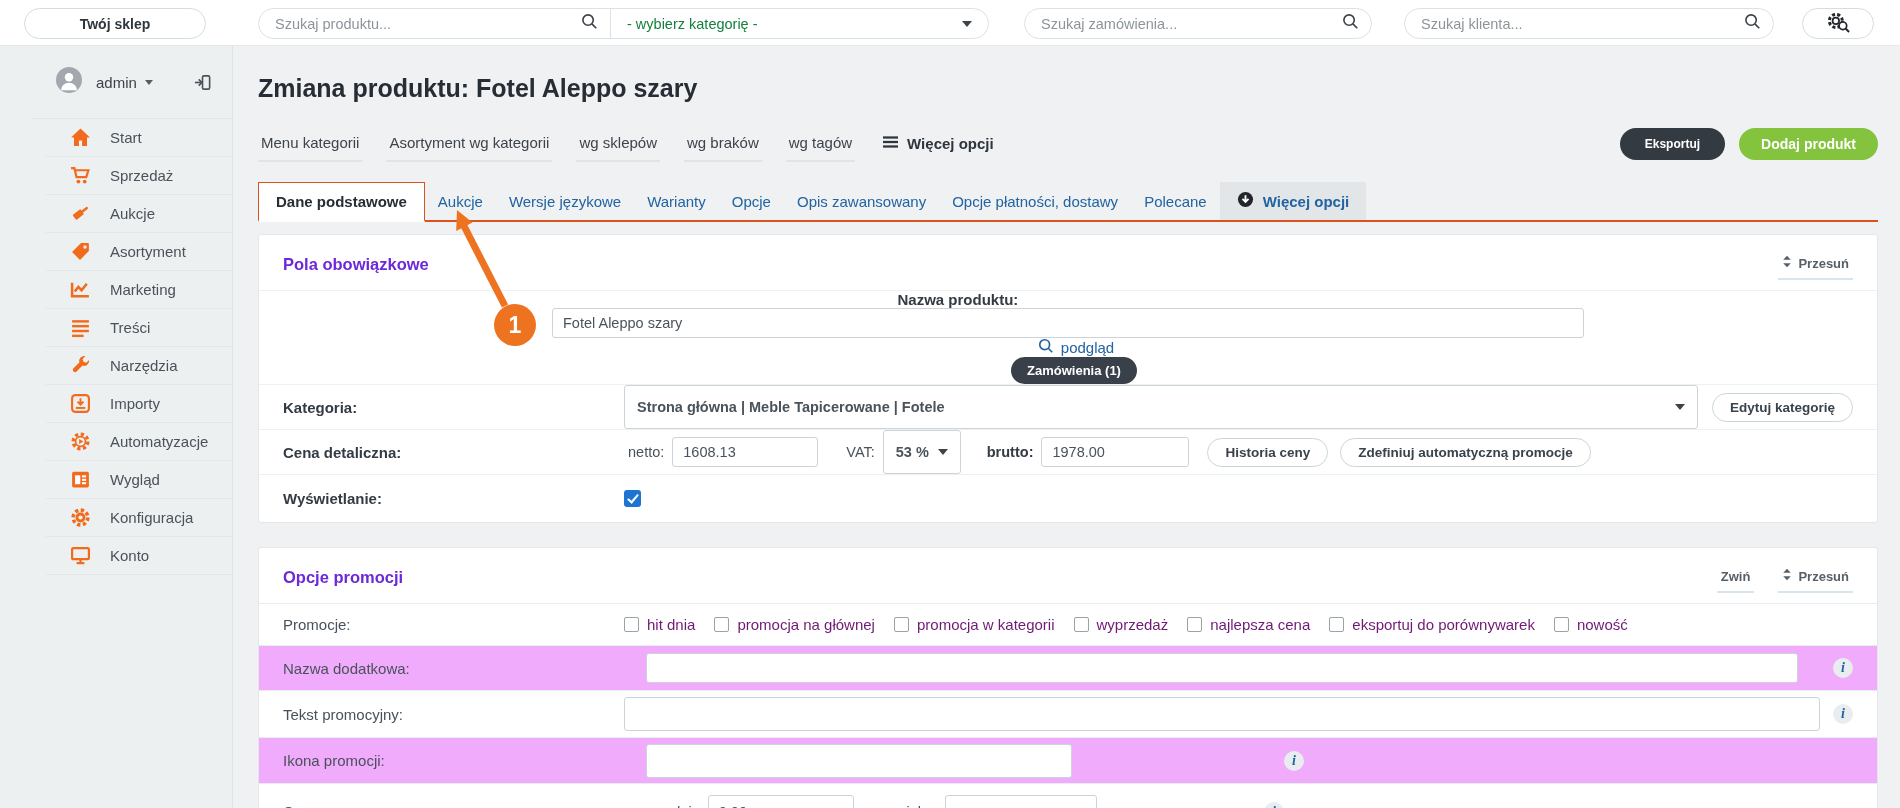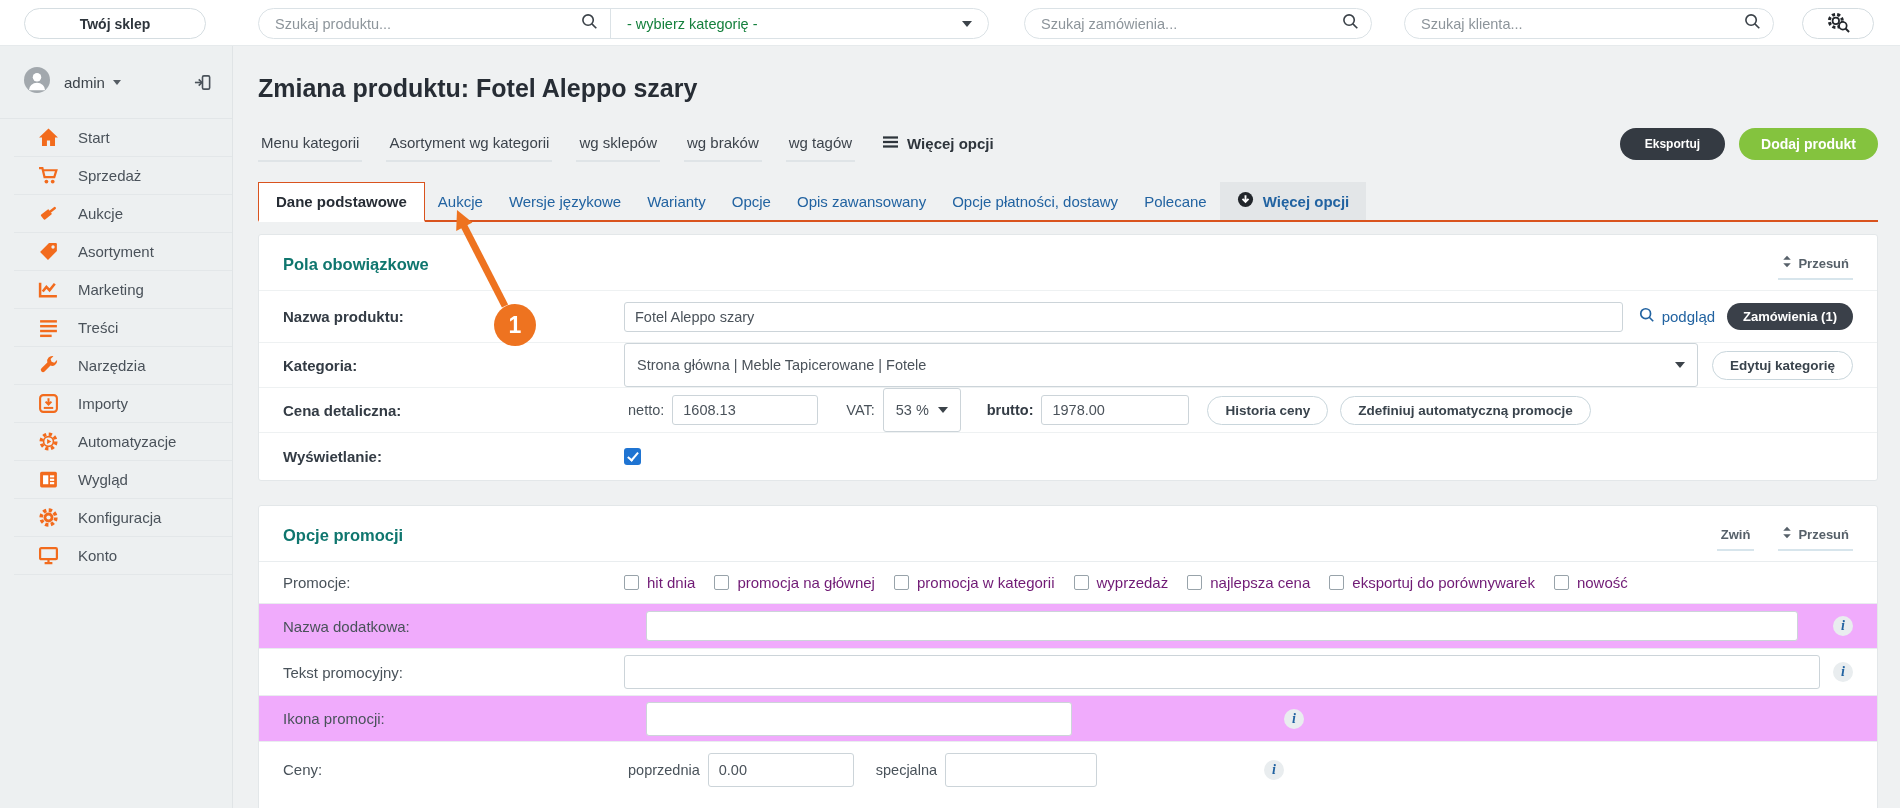--- a/index.html
+++ b/index.html
@@ -28,21 +28,21 @@
                 color:#15803d; cursor:pointer; }
   .caret { width:0; height:0; border-left:5px solid transparent;
            border-right:5px solid transparent; border-top:6px solid #3c434a; }
   .mag { margin-right:12px; flex-shrink:0; }
   .gear-btn { position:absolute; left:1802px; top:8px; width:72px; height:31px;
               border:1px solid #d5dde1; border-radius:16px; background:#fff;
               display:flex; align-items:center; justify-content:center; cursor:pointer; }
 
   
   .sidebar { position:absolute; top:46px; left:0; width:233px; bottom:0;
-             background:#edf0f1; border-right:1px solid #e0e4e6; }
+             background:#edf0f1; border-right:1px solid #e0e4e6;padding-left:32px; }
   .user-row { height:73px; display:flex; align-items:center; padding:0 20px 0 24px;
               border-bottom:1px solid #e2e6e8; cursor:pointer; }
   .user-name { margin-left:14px; font-size:15px; color:#3c434a; }
   .user-caret { width:0; height:0; border-left:4.5px solid transparent;
                 border-right:4.5px solid transparent; border-top:5px solid #555c63;
                 margin-left:8px; }
   .collapse { margin-left:auto; cursor:pointer; display:flex; }
   .side-item { height:38px; display:flex; align-items:center; padding-left:24px;
                border-bottom:1px solid #e3e7e9; cursor:pointer;margin-left:14px; }
   .sicon { width:21px; height:21px; margin-right:19px; display:flex; flex-shrink:0; }
@@ -72,41 +72,41 @@
   .tab-link { color:#2263a1; font-size:15px; padding:0 13px; height:38px;
               display:flex; align-items:center; cursor:pointer; }
   .tab-more { background:#e3e6e8; font-weight:bold; color:#2263a1; font-size:15px;
               display:flex; align-items:center; gap:9px; padding:0 17px; height:38px; cursor:pointer; }
 
   
   .card { background:#fff; border:1px solid #e3e7e9; border-radius:3px; margin:0 22px 0 25px; }
   .card1 { margin-top:12px; }
   .card2 { margin-top:24px; min-height:340px; }
   .card-head { display:flex; align-items:flex-start; padding:20px 24px 10px; }
-  .card-title { font-size:16.5px; font-weight:bold; color:#0f766e; }
+  .card-title { font-size:16.5px; font-weight:bold; color:#6d28d9; }
   .tools { margin-left:auto; display:flex; gap:24px; }
   .tool-link { font-size:13px; font-weight:bold; color:#566069; padding:0 4px 7px;
                border-bottom:2px solid #d7e5ec; display:flex; align-items:center;
                gap:6px; cursor:pointer; }
 
   .frow { display:flex; align-items:center; min-height:45px; padding:0 24px;
           border-top:1px solid #eef1f2; }
   .flabel  { width:341px; flex-shrink:0; font-size:15px; font-weight:bold; color:#333b44; }
   .flabel2 { width:341px; flex-shrink:0; font-size:15px; color:#49525a; }
   .tin { height:30px; border:1px solid #ccd4d9; border-radius:3px; font-size:14.5px;
          color:#4a525a; padding:0 10px; background:#fff; outline:none; }
   .name-input { width:1032px; }
   .preview { display:flex; align-items:center; gap:7px; color:#2263a1;
              font-size:15px; margin-left:16px; cursor:pointer; white-space:nowrap; }
   .orders-pill { margin-left:12px; background:#3a4049; color:#fff; font-weight:bold;
                  font-size:13px; height:27px; padding:0 16px; border-radius:14px;
                  display:flex; align-items:center; border:none; cursor:pointer; white-space:nowrap; }
   .select { height:44px; border:1px solid #ccd4d9; border-radius:3px; background:#fff;
             display:flex; align-items:center; justify-content:space-between;
-            padding:18px 12px; font-size:14.5px; color:#4a525a; cursor:pointer; }
+            padding:18px 12px; font-size:14.5px; color:#4a525a; cursor:pointer;font-weight:bold; }
   .cat-sel { flex:1; margin-right:14px; }
   .btn-pill { height:29px; border:1px solid #c9d6dc; border-radius:15px; background:#fff;
               font-weight:bold; font-size:13.5px; color:#39434c; padding:0 17px;
               cursor:pointer; white-space:nowrap; font-family:inherit; }
   .plabel { font-size:14.5px; color:#49525a; margin:0 8px 0 4px; white-space:nowrap; }
   .plabel.b { font-weight:bold; color:#333b44; }
   .vat-sel { width:78px; margin-right:22px; }
   .price-in { width:146px; margin-right:24px; }
   .price-in2 { width:148px; }
 
@@ -392,21 +392,21 @@
             <svg width="10" height="13" viewBox="0 0 12 14">
                 <path d="M6 0l4.5 5h-9z" fill="#566069"></path>
                 <path d="M6 14L1.5 9h9z" fill="#566069"></path>
               </svg>
           </span>
           <span>Przesuń</span>
         </span>
       </span>
     </div>
 
-    <div class="frow" style="min-height:52px;">
+    <div class="frow" style="min-height:52px;flex-direction:column;">
       <span class="flabel">Nazwa produktu:</span>
       <input class="tin name-input" type="text" value="Fotel Aleppo szary" style="">
       <span class="preview">
         <span>
           <svg width="16" height="16" viewBox="0 0 18 18">
               <circle cx="7.5" cy="7.5" r="5.5" fill="none" stroke="#2263a1" stroke-width="1.9"></circle>
               <path d="M11.5 11.5L16 16" stroke="#2263a1" stroke-width="1.9"></path>
             </svg>
         </span>
         <span>podgląd</span>

